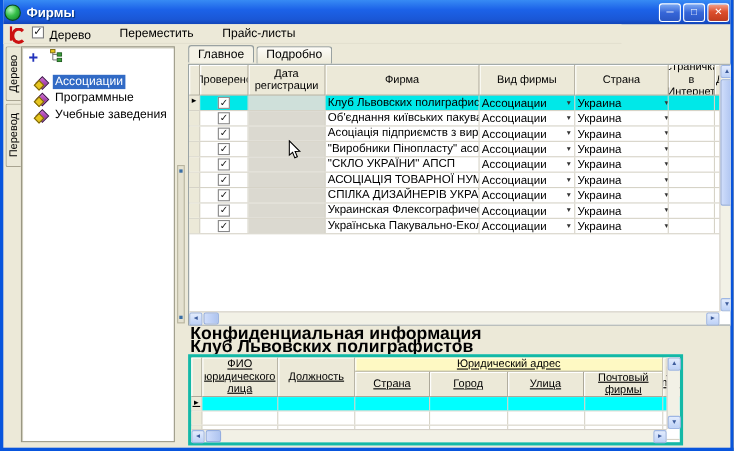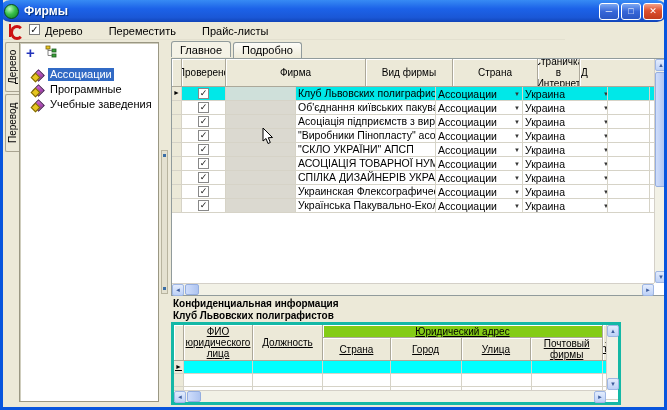--- a/index.html
+++ b/index.html
@@ -1,21 +1,21 @@
 <!DOCTYPE html>
 <html><head>
 <meta charset="utf-8">
 <style>
   html,body{margin:0;padding:0;background:#6b6b6b;font-family:"Liberation Sans",sans-serif;}
   .window{position:relative;width:667px;height:410px;background:#ECE9D8;overflow:hidden;
           border-left:3px solid #0855DD;border-right:3px solid #0855DD;border-bottom:3px solid #0855DD;box-sizing:border-box;}
   
   .titlebar{position:absolute;left:-3px;top:0;width:667px;height:22px;
     background:linear-gradient(180deg,#378BF4 0%,#1C62E8 40%,#1A57D6 80%,#1144B8 100%);
-    display:flex;align-items:center;padding:0 4px;box-sizing:border-box;border-radius:10px;}
+    display:flex;align-items:center;padding:0 4px;box-sizing:border-box;}
   .title-icon{width:13px;height:13px;border-radius:50%;
     background:radial-gradient(circle at 35% 30%,#b9f7c1 0%,#38c04b 45%,#0b7a22 100%);
     border:1px solid #0a4d16;margin-right:5px;flex:0 0 auto;}
   .title-text{color:#fff;font-size:12px;font-weight:bold;text-shadow:1px 1px 1px #00307a;flex:1;}
   .tb-btn{width:20px;height:17px;margin-left:2px;border-radius:3px;border:1px solid #fff;
     font-size:9px;line-height:15px;text-align:center;color:#fff;box-sizing:border-box;
     background:linear-gradient(180deg,#7CA8F2 0%,#3666D8 50%,#2B57C4 100%);}
   .tb-btn.close{background:linear-gradient(180deg,#F3A188 0%,#DD4F2E 45%,#C23C1D 100%);}
   
   .toolbar{position:absolute;left:0;top:22px;width:562px;height:17px;background:#ECE9D8;
@@ -74,28 +74,28 @@
   .grow.sel .c-date{background:#CFE0DA;}
   .dd{font-size:6px;color:#333;padding-right:2px;font-style:normal;font-weight:normal;}
   
   .vsb{position:absolute;right:0;top:0;width:12px;bottom:12px;background:#F2F1E6;border-left:1px solid #D4D0C8;box-sizing:border-box;}
   .hsb{position:absolute;left:0;bottom:0;right:12px;height:12px;background:#F2F1E6;border-top:1px solid #D4D0C8;box-sizing:border-box;}
   .sb-btn{position:absolute;width:12px;height:12px;background:linear-gradient(180deg,#E3ECFD,#BDD1F7);
     border:1px solid #9EB6E4;border-radius:2px;box-sizing:border-box;color:#3D5C9C;font-size:6px;
     display:flex;align-items:center;justify-content:center;}
   .sb-thumb{position:absolute;background:linear-gradient(90deg,#CFDDFB,#AEC4F0);border:1px solid #95AEE0;border-radius:2px;box-sizing:border-box;}
   
-  .info{position:absolute;left:170px;top:298px;font-size:10px;font-weight:bold;color:#000;line-height:12px;}
+  .info{position:absolute;left:170px;top:298px;font-size:16px;font-weight:bold;color:#000;line-height:12px;}
   
   .bgrid{position:absolute;left:168px;top:322px;width:450px;height:83px;background:#fff;border:3px solid #14b8a6;box-sizing:border-box;text-decoration:underline;}
   .bhead{display:flex;height:36px;}
   .bhead .hc{background:#ECE9D8;border-right:1px solid #ACA899;border-bottom:1px solid #ACA899;box-shadow:inset 1px 1px 0 #fff;
     font-size:10px;line-height:11px;color:#000;display:flex;align-items:center;justify-content:center;text-align:center;box-sizing:border-box;overflow:hidden;}
   .addr{display:flex;flex-direction:column;width:280px;border-right:1px solid #ACA899;box-sizing:border-box;}
-  .addr .top{height:18px;background:#84cc16;border-bottom:1px solid #ACA899;box-shadow:inset 1px 1px 0 #fff;
+  .addr .top{height:18px;background:#fef9c3;border-bottom:1px solid #ACA899;box-shadow:inset 1px 1px 0 #fff;
     display:flex;align-items:center;justify-content:center;font-size:10px;}
   .addr .sub{display:flex;flex:1;}
   .addr .sub .hc{height:100%;}
   .brow{display:flex;height:12px;border-bottom:1px solid #D6D3C7;}
   .brow>div{border-right:1px solid #D6D3C7;box-sizing:border-box;}
   .brow.sel>div{background:#00FFFF;}
   .brow .m{width:10px;background:#ECE9D8;font-size:7px;line-height:11px;text-align:center;color:#000;}
   .brow.sel .m{background:#ECE9D8;}
   .w-fio{width:69px}.w-pos{width:70px}.w-country{width:68px}.w-city{width:71px}.w-street{width:70px}.w-postal{width:71px}.w-email{flex:1;border-right:none !important;}
   
@@ -173,20 +173,21 @@
 
   <div class="tabs">
     <div class="tab active">Главное</div>
     <div class="tab">Подробно</div>
   </div>
 
   <div class="grid">
     <div class="ghead">
       <div class="hc" style="width:10px"></div>
       <div class="hc" style="width:44px">Проверено</div>
+      <div class="hc" style="width:70px">Дата регистрации</div>
       <div class="hc" style="width:140px">Фирма</div>
       <div class="hc" style="width:87px">Вид фирмы</div>
       <div class="hc" style="width:85px">Страна</div>
       <div class="hc" style="width:42px">Страничка в Интернет</div>
       <div class="hc" style="flex:1;justify-content:flex-start;border-right:none;">Д</div>
     </div>
 
     <div class="grow sel">
       <div class="c-marker">►</div>
       <div class="c-check">

